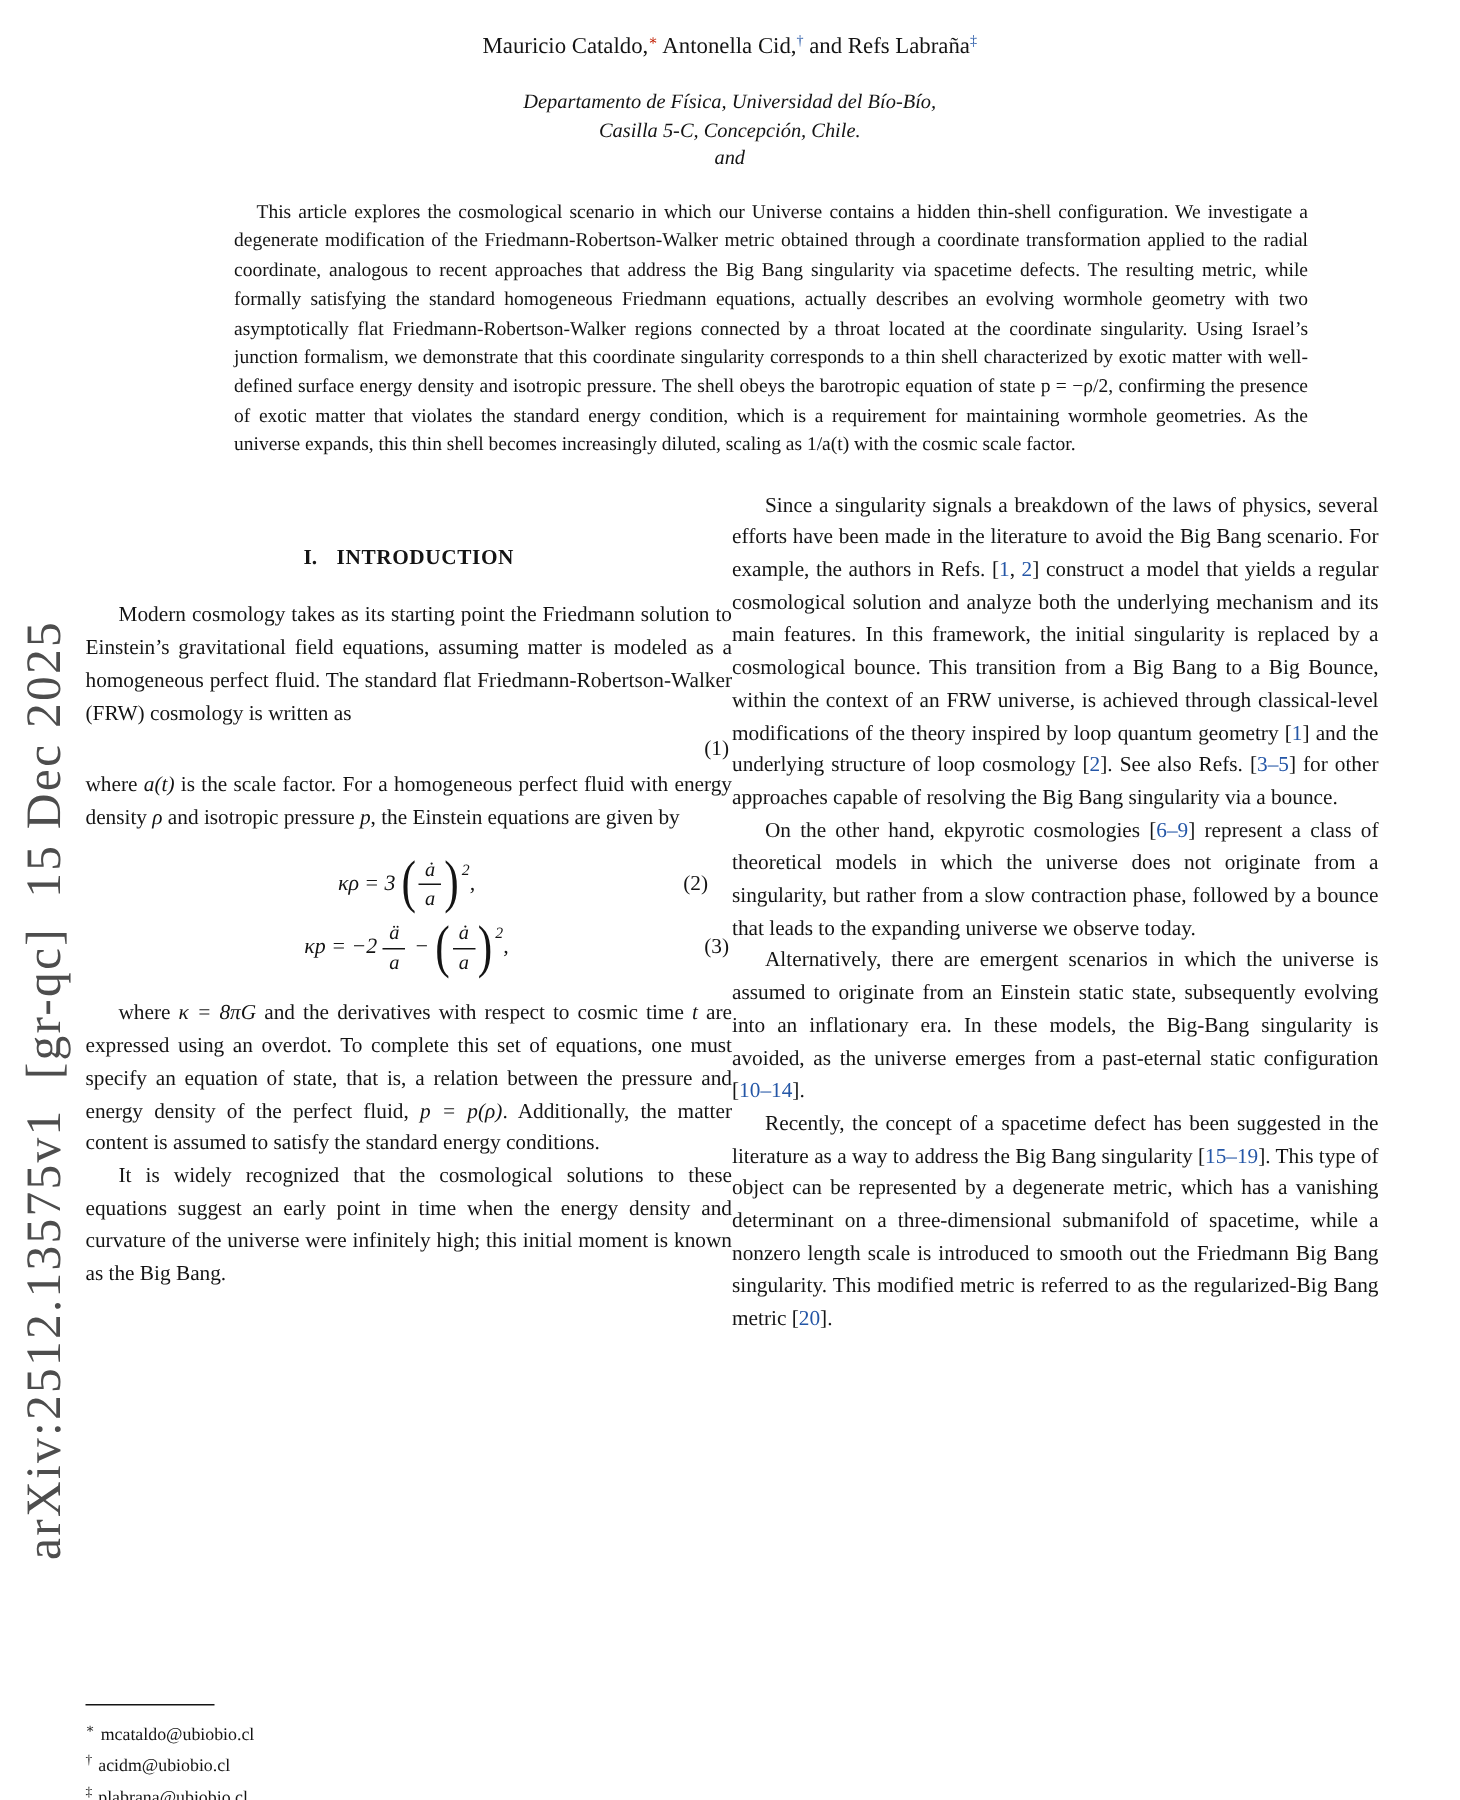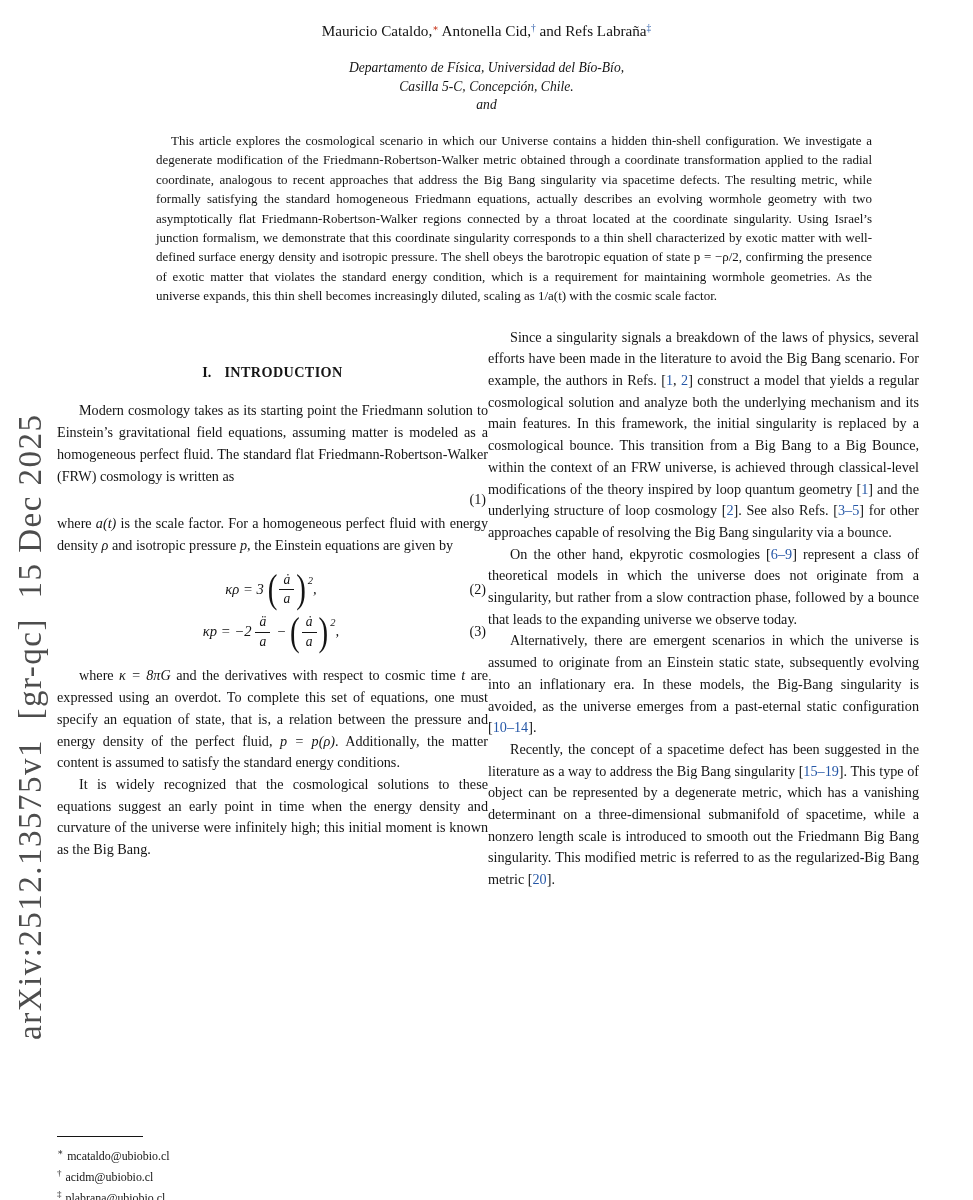--- a/index.html
+++ b/index.html
@@ -111,21 +111,21 @@
     line-height: 1;
     transform: scaleY(1.35);
     margin: 0 1px;
   }
   .eq-sup {
     align-self: flex-start;
     font-style: italic;
     font-size: 10.5px;
     margin: -3px 0 0 1px;
   }
-  .eq2-group { margin: 16px 0 8px; }
+  .eq2-group { margin: 16px 14px 8px; }
   .eq3-group { margin: 8px 0 16px; }
 
   
   .footnotes {
     position: absolute;
     left: 57px;
     top: 1136px;
     font-size: 11.9px;
     line-height: 16.8px;
   }

